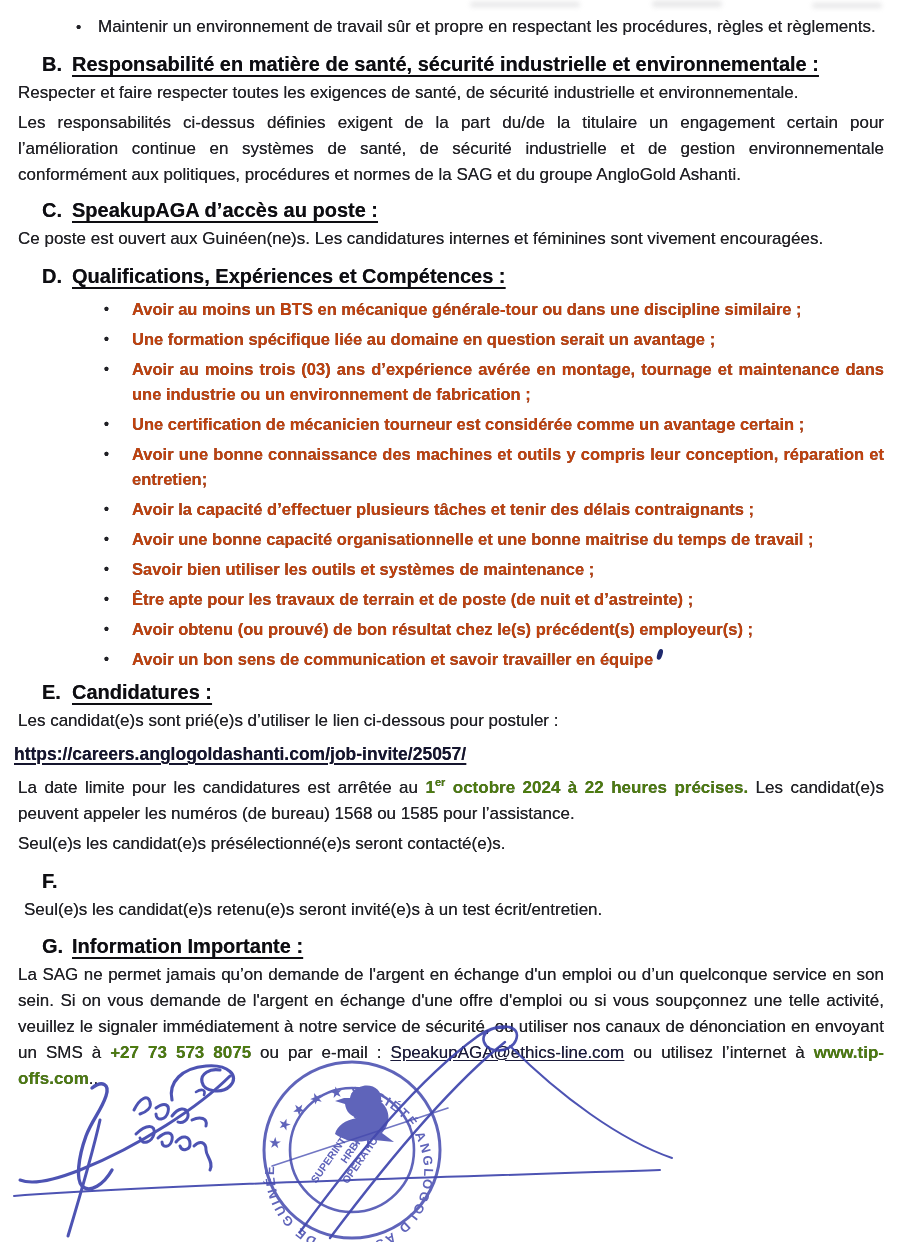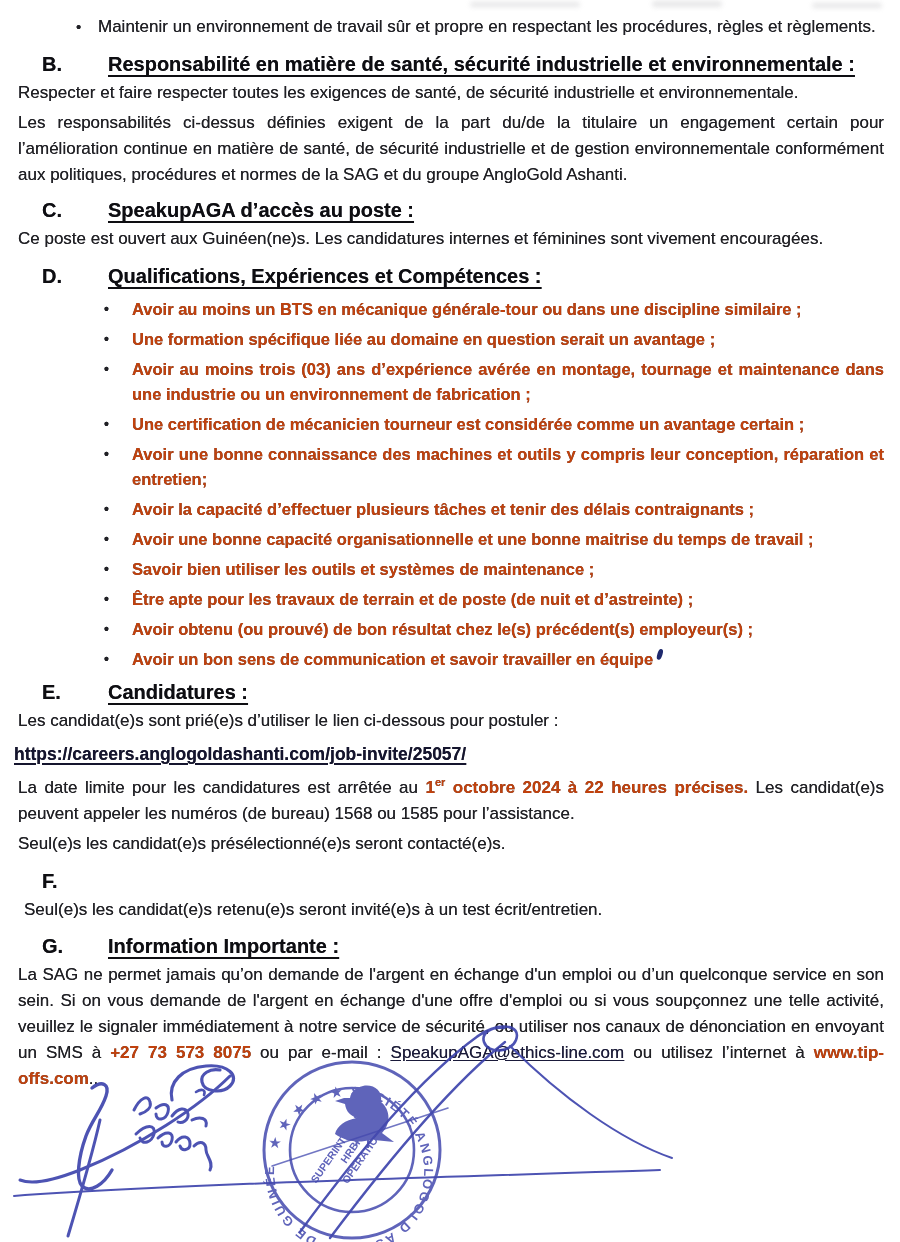--- a/index.html
+++ b/index.html
@@ -12,41 +12,41 @@
     filter:blur(0.3px);
     text-shadow:0 0 .6px rgba(25,25,35,.8);
   }
   
   .bullet-a{display:flex;margin:4px 0 0 62px;width:812px;}
   .bullet-a .dot{width:22px;font-size:15px;line-height:26px;flex:none;}
   .bullet-a .btxt{font-size:17px;line-height:26px;text-align:justify;}
   
   .sec-head{display:flex;margin-left:28px;font-weight:700;color:#0e0e12;font-size:20px;line-height:24px;}
   .sec-head .letter{width:30px;flex:none;}
-  .sec-head .title{text-decoration:underline;text-decoration-thickness:2px;text-underline-offset:4px;margin-left:36px;}
+  .sec-head .title{text-decoration:underline;text-decoration-thickness:2px;text-underline-offset:4px;}
   .mt12{margin-top:12px}.mt10{margin-top:10px}.mt8{margin-top:8px}.mt11{margin-top:11px}
   p.body{margin:4px;font-size:17px;line-height:26px;}
   p.j{text-align:justify;}
   .b-p1{margin-top:8px;}
   .b-p2{margin-top:3px;}
   .c-p1{margin-top:7px;}
   .f-p1{margin-top:9px;padding-left:6px;}
   
   ul.reqs{list-style:none;margin:9px 0 0 0;padding:0;}
   ul.reqs li{display:flex;margin:0 0 5px 90px;width:780px;}
   ul.reqs .dot{width:28px;font-size:14px;line-height:25px;flex:none;font-weight:700;}
   ul.reqs .rtxt{font-size:16.5px;line-height:25px;font-weight:700;color:#c2410c;text-align:justify;}
   .ink-mark{display:inline-block;width:5px;height:11px;background:#1f2a6e;border-radius:45%;
     transform:rotate(18deg) translateY(2px);margin-left:5px;}
   
   .e-p1{margin-top:7px;}
   .job-link{display:inline-block;margin-top:6px;font-size:17.5px;font-weight:700;color:#15152e;
     text-decoration:underline;text-decoration-thickness:2px;text-underline-offset:3px;}
   .deadline{margin-top:8px;}
-  .deadline b,.g-par b{color:#c2410c;}
+  .deadline b,.g-par b{color:#4d7c0f;}
   .deadline sup{font-size:11px;}
   .e-p3{margin-top:9px;}
   
   .g-par{margin-top:7px;line-height:25px;}
   .email-link{color:#1a1a3a;text-decoration:underline;text-underline-offset:2px;font-weight:400;}
   
   .sig-zone{position:absolute;left:0;top:1020px;width:900px;height:222px;pointer-events:none;}
   .sig-zone svg{position:absolute;left:0;top:0;}
   
   .sm{position:absolute;background:#b9b9bc;opacity:.35;filter:blur(2.5px);border-radius:3px;}
@@ -67,21 +67,21 @@
     <div class="bullet-a">
       <span class="dot">•</span>
       <span class="btxt">Maintenir un environnement de travail sûr et propre en respectant les procédures, règles et règlements.</span>
     </div>
 
     <div class="sec-head mt12">
       <span class="letter">B.</span>
       <span class="title">Responsabilité en matière de santé, sécurité industrielle et environnementale :</span>
     </div>
     <p class="body j b-p1">Respecter et faire respecter toutes les exigences de santé, de sécurité industrielle et environnementale.</p>
-    <p class="body j b-p2">Les responsabilités ci-dessus définies exigent de la part du/de la titulaire un engagement certain pour l’amélioration continue en matière de santé, de sécurité industrielle et de gestion environnementale conformément aux politiques, procédures et normes de la SAG et du groupe AngloGold Ashanti.</p>
+    <p class="body j b-p2">Les responsabilités ci-dessus définies exigent de la part du/de la titulaire un engagement certain pour l’amélioration continue en systèmes de santé, de sécurité industrielle et de gestion environnementale conformément aux politiques, procédures et normes de la SAG et du groupe AngloGold Ashanti.</p>
 
     <div class="sec-head mt10">
       <span class="letter">C.</span>
       <span class="title">SpeakupAGA d’accès au poste :</span>
     </div>
     <p class="body j c-p1">Ce poste est ouvert aux Guinéen(ne)s. Les candidatures internes et féminines sont vivement encouragées.</p>
 
     <div class="sec-head mt12">
       <span class="letter">D.</span>
       <span class="title">Qualifications, Expériences et Compétences :</span>

